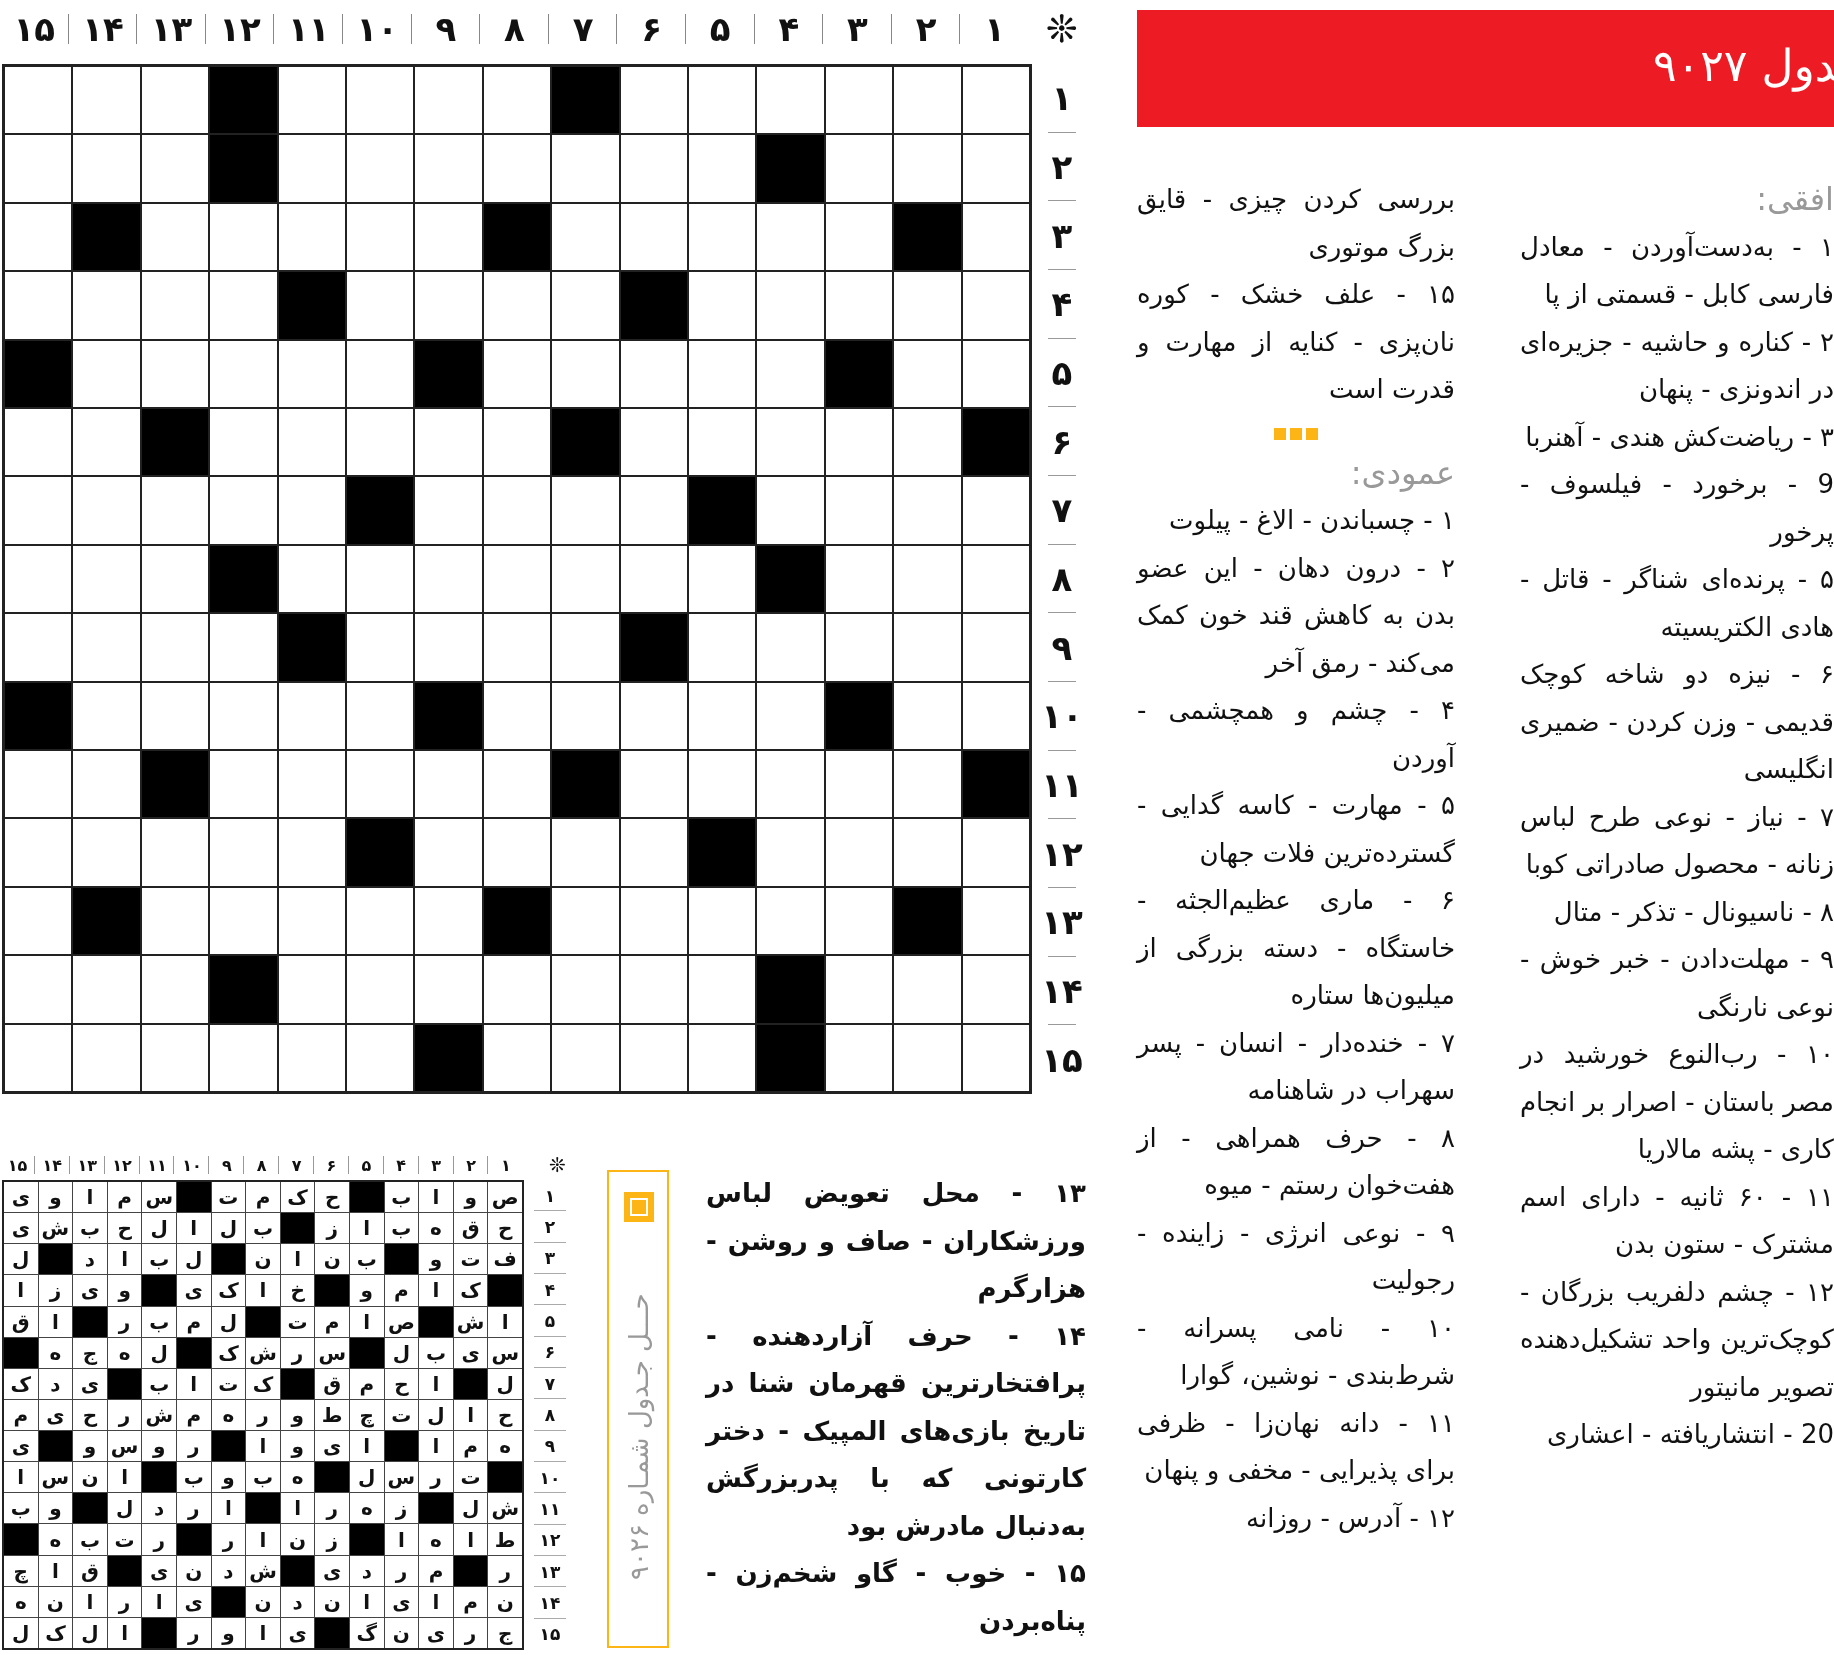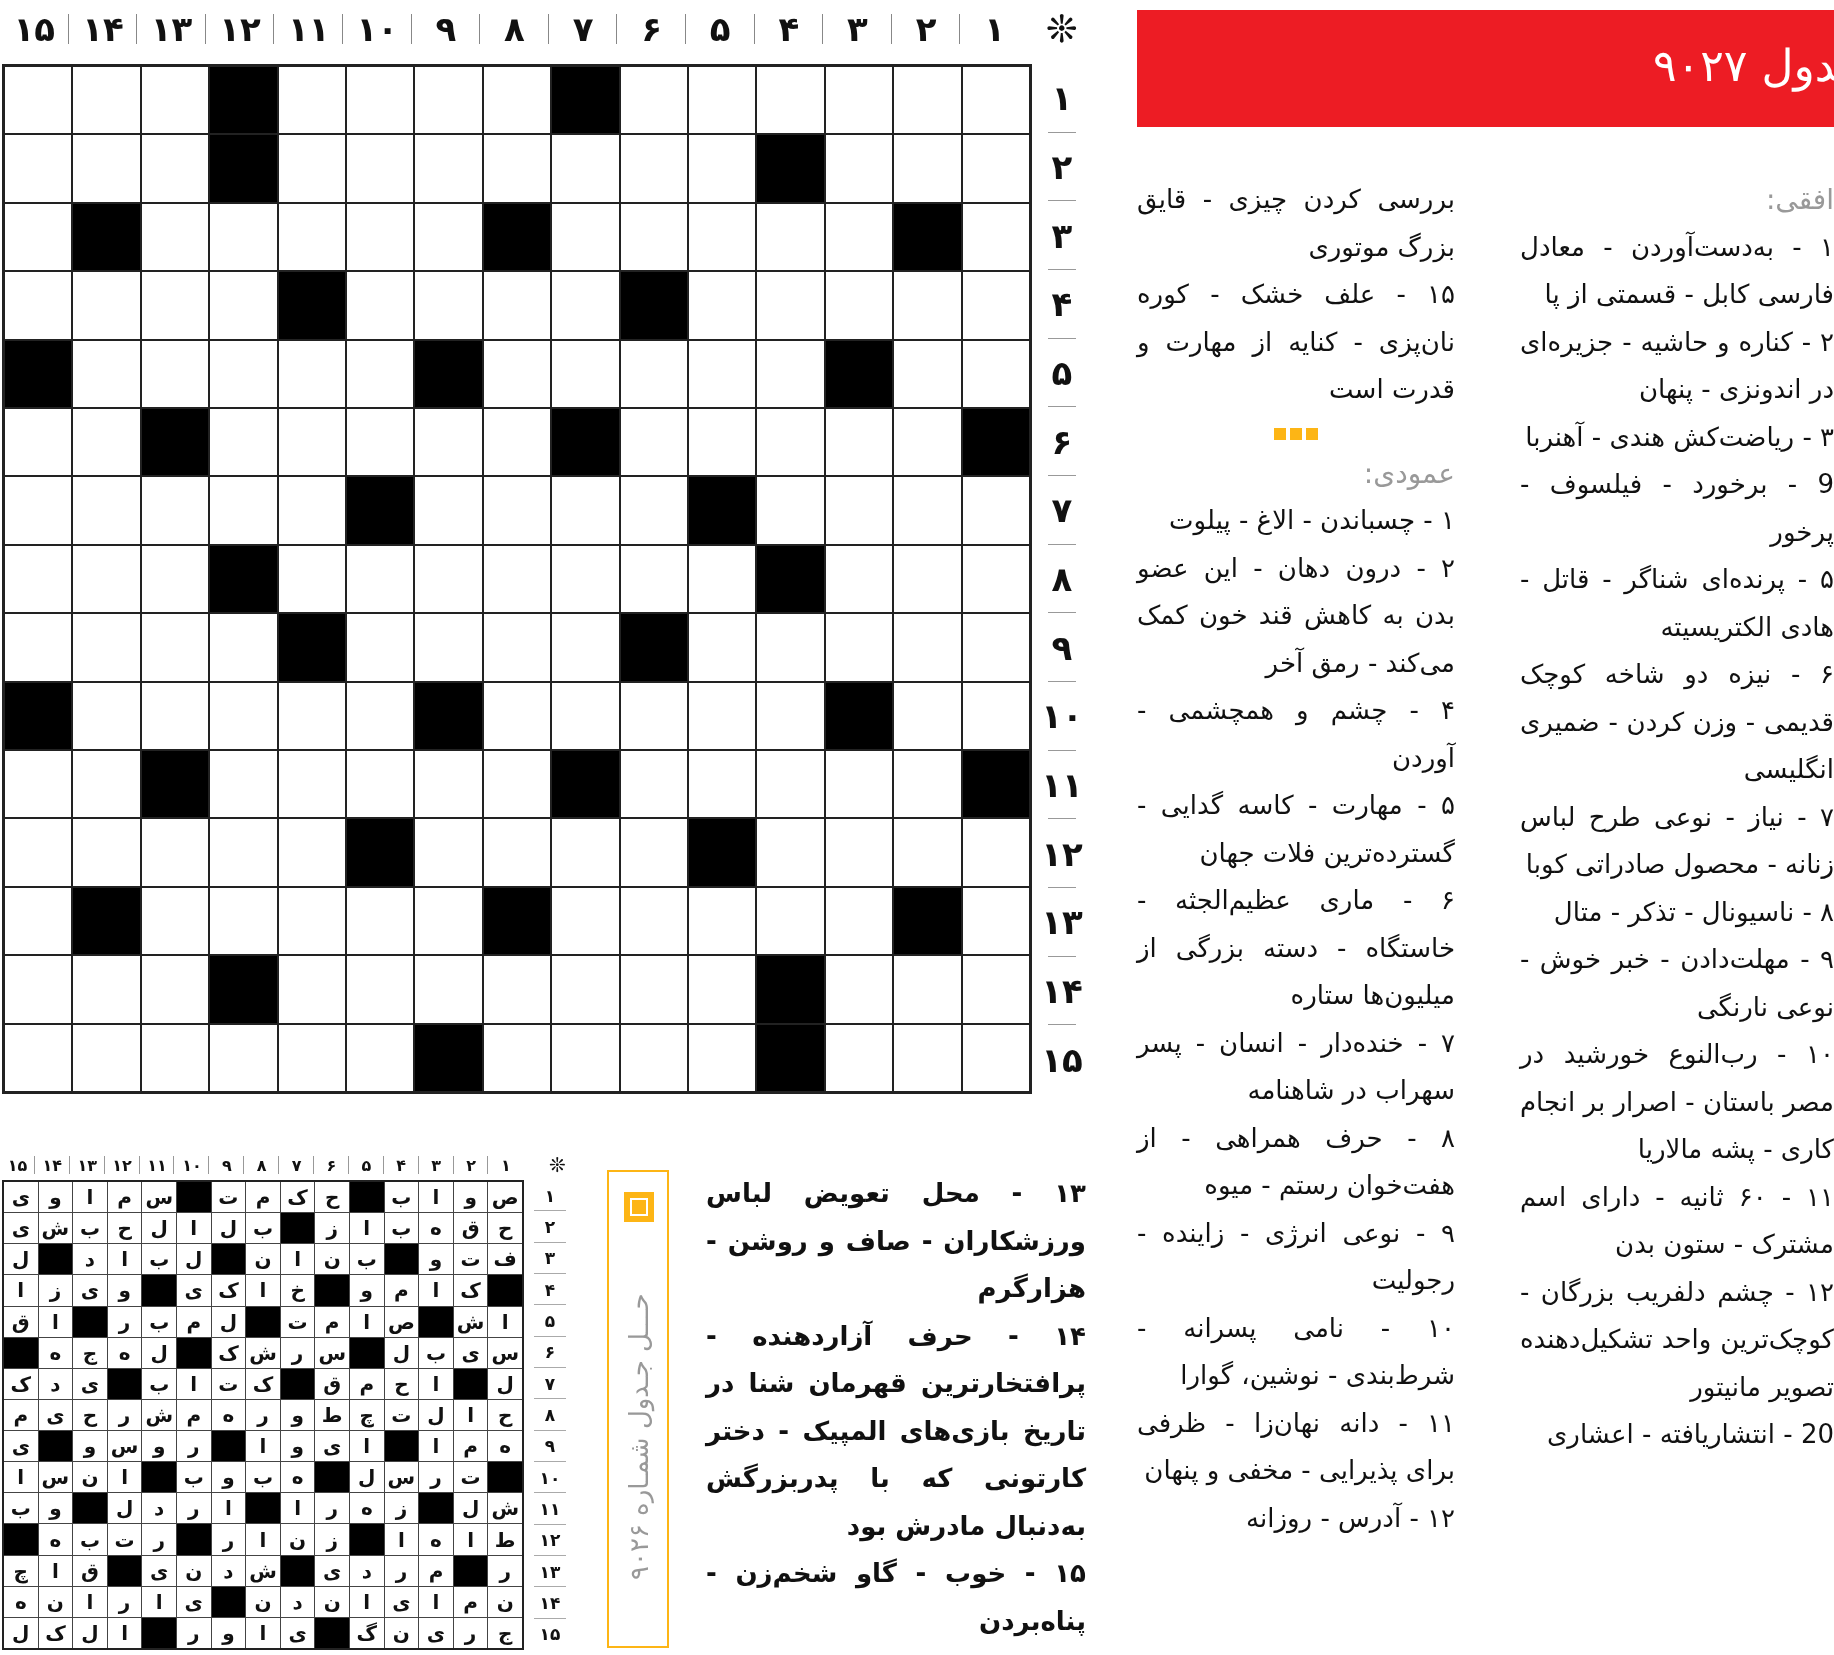--- a/index.html
+++ b/index.html
@@ -33,21 +33,21 @@
     position: absolute; right: 16px; top: 22px; }
   .logo-inner { width: 42px; height: 42px; background: #ED1C24; position: relative; }
   .logo-inner::before { content: ""; position: absolute; left: 6px; top: 6px; width: 8px; height: 30px; background: #FDB515; }
   .logo-inner::after { content: ""; position: absolute; left: 6px; bottom: 6px; width: 30px; height: 8px; background: #FDB515; }
   .logo-arrow { position: absolute; left: 14px; top: 8px; width: 24px; height: 8px; background: #FDB515; transform: rotate(-45deg); transform-origin: left center; top: 26px; }
   .header-title { position: absolute; right: 112px; top: 30px; color: #fff; font-family: "DejaVu Serif", serif; font-size: 44px; direction: rtl; }
 
   
   .clue-col { position: absolute; direction: rtl; text-align: justify; font-family: "DejaVu Sans", sans-serif;
     font-size: 26px; line-height: 47.5px; color: #111; }
-  .clue-heading { color: #999; font-size: 28px; }
+  .clue-heading { color: #999; font-size: 32px; }
   .clue-col .clue { display: block; }
   .dots { display: flex; gap: 4px; justify-content: center; margin: 14px 0 10px; direction: ltr; }
   .dot { width: 12px; height: 12px; background: #FDB515; }
 
   
   .sol-wrap { position: absolute; left: 0; top: 1150px; width: 575px; height: 505px; }
   .sol-colnums { position: absolute; left: 0; top: 0; width: 575px; height: 30px; display: flex; direction: ltr; }
   .sol-colnum { width: 34.9px; display: flex; align-items: center; justify-content: center; font-weight: bold; font-size: 16px; position: relative; }
   .sol-colnum::after { content: ""; position: absolute; right: 0; top: 6px; height: 18px; border-right: 1px solid #999; }
   .sol-colnum.last::after { display: none; }

